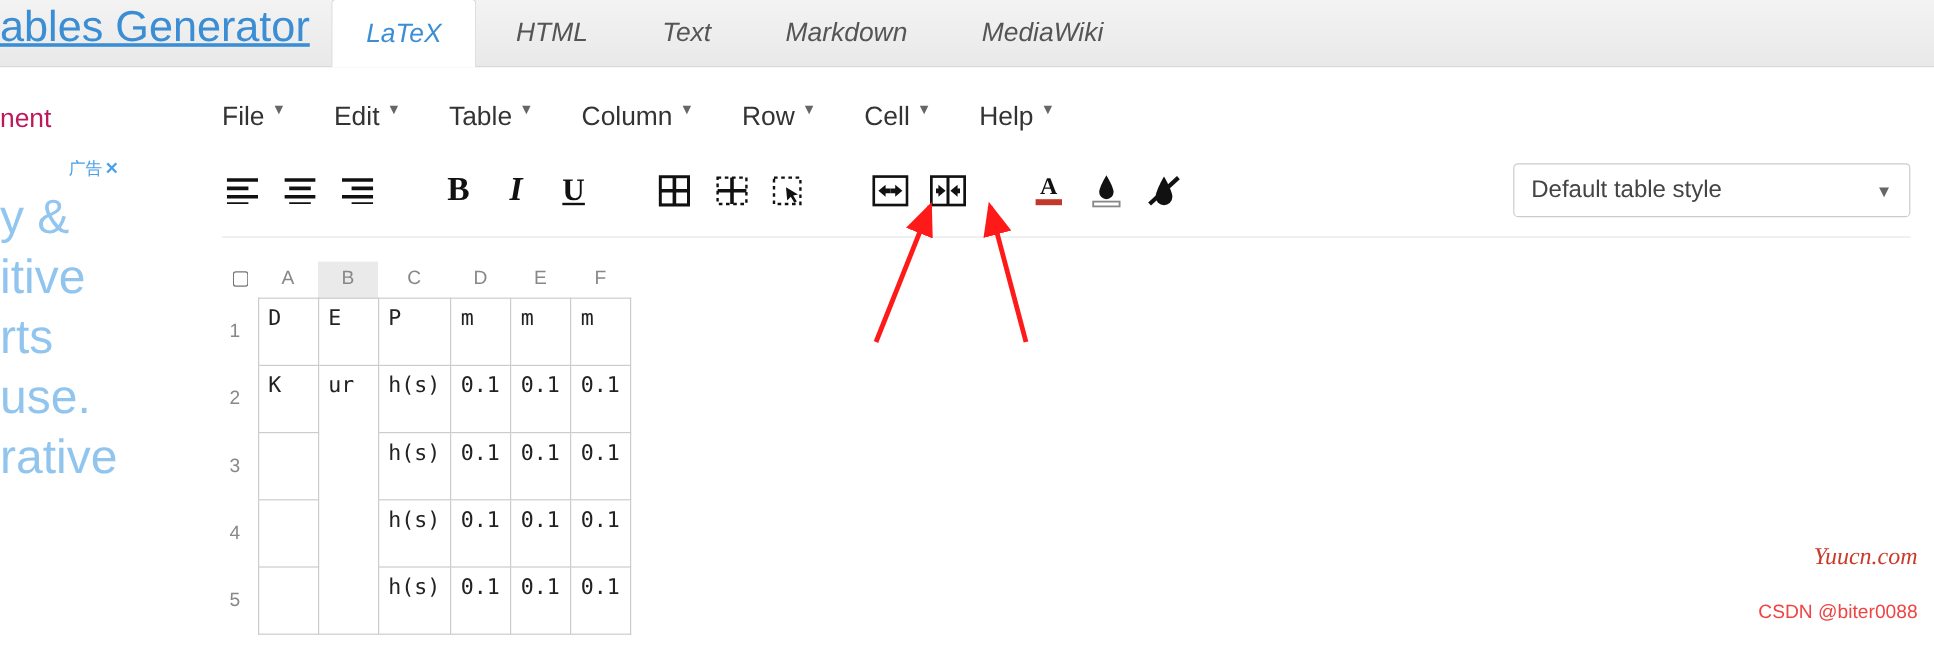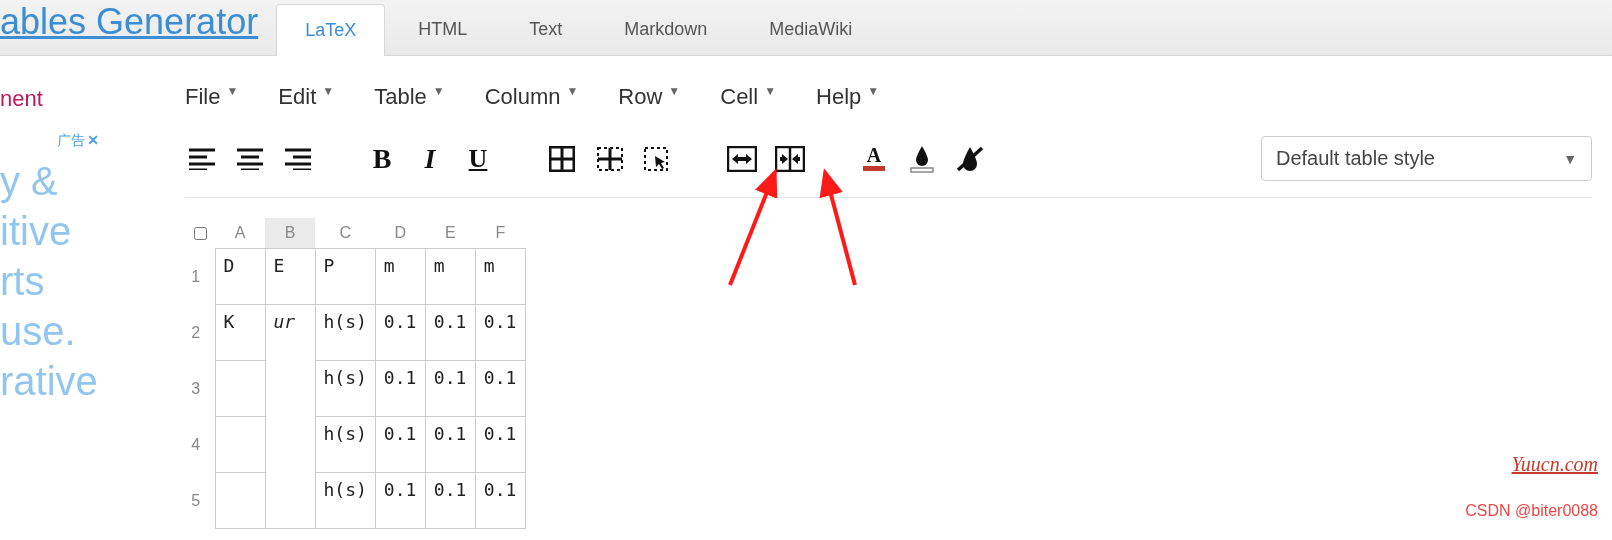--- a/index.html
+++ b/index.html
@@ -12,23 +12,23 @@
   height: 56px;
   background: linear-gradient(#f3f3f3, #e9e9e9);
   border-bottom: 1px solid #d8d8d8;
   display: flex; align-items: flex-end;
 }
 .brand {
   color: #3c8ed4; font-size: 36px; font-weight: 300;
   padding: 0 18px 12px 0; align-self: center; white-space: nowrap; text-decoration: underline;
 }
 .tab {
-  padding: 15px 28px; font-size: 18px; color: #555;
+  padding: 15px 28px; font-size: 22px; color: #555;
   border: 1px solid transparent; border-bottom: none; cursor: pointer;
-  border-radius: 4px 4px 0 0; margin-right: 4px;
+  border-radius: 4px 4px 0 0; margin-right: 4px; font-style: italic;
 }
 .tab.active {
   background: #fff; color: #3c8ed4;
   border-color: #d8d8d8; position: relative; top: 1px;
 }
 .layout { display: flex; height: calc(100% - 56px); }
 .left-col { width: 105px; padding-top: 30px; }
 .left-trunc { color: #be185d; font-size: 22px; padding-left: 0; }
 .ad-box { margin-top: 20px; position: relative; height: 400px; overflow: hidden; }
 .ad-lbl { position: absolute; right: 6px; top: 0; color: #4aa0e4; font-size: 14px; }
@@ -66,23 +66,23 @@
 table.sheet th.rowh {
   font-weight: normal; color: #888; font-family: Arial; font-size: 16px;
   width: 30px; border: none; text-align: center; padding-right: 8px;
 }
 table.sheet td {
   border: 1px solid #ccc; width: 50px; height: 56px; text-align: left;
   padding: 6px 8px; vertical-align: top;
 }
 .corner { width: 30px; }
 .corner input { transform: scale(1.0); }
-.merged-v { vertical-align: top; font-style: italic; }
+.merged-v { vertical-align: top; }
 .arrow { position: absolute; pointer-events: none; }
-.wm1 { position: absolute; right: 14px; bottom: 64px; color: #c93a2a; font-size: 20px; font-style: italic; font-family: Georgia, serif; text-decoration: underline; }
+.wm1 { position: absolute; right: 14px; bottom: 64px; color: #c93a2a; font-size: 20px; font-style: italic; font-family: Georgia, serif; }
 .wm2 { position: absolute; right: 14px; bottom: 20px; color: #ef4444; font-size: 16px; }
 svg { display: block; }
 </style>
 </head>
 <body>
 
 <div class="top-tabs">
   <div class="brand">ables Generator</div>
   <div class="tab active">LaTeX</div>
   <div class="tab">HTML</div>

